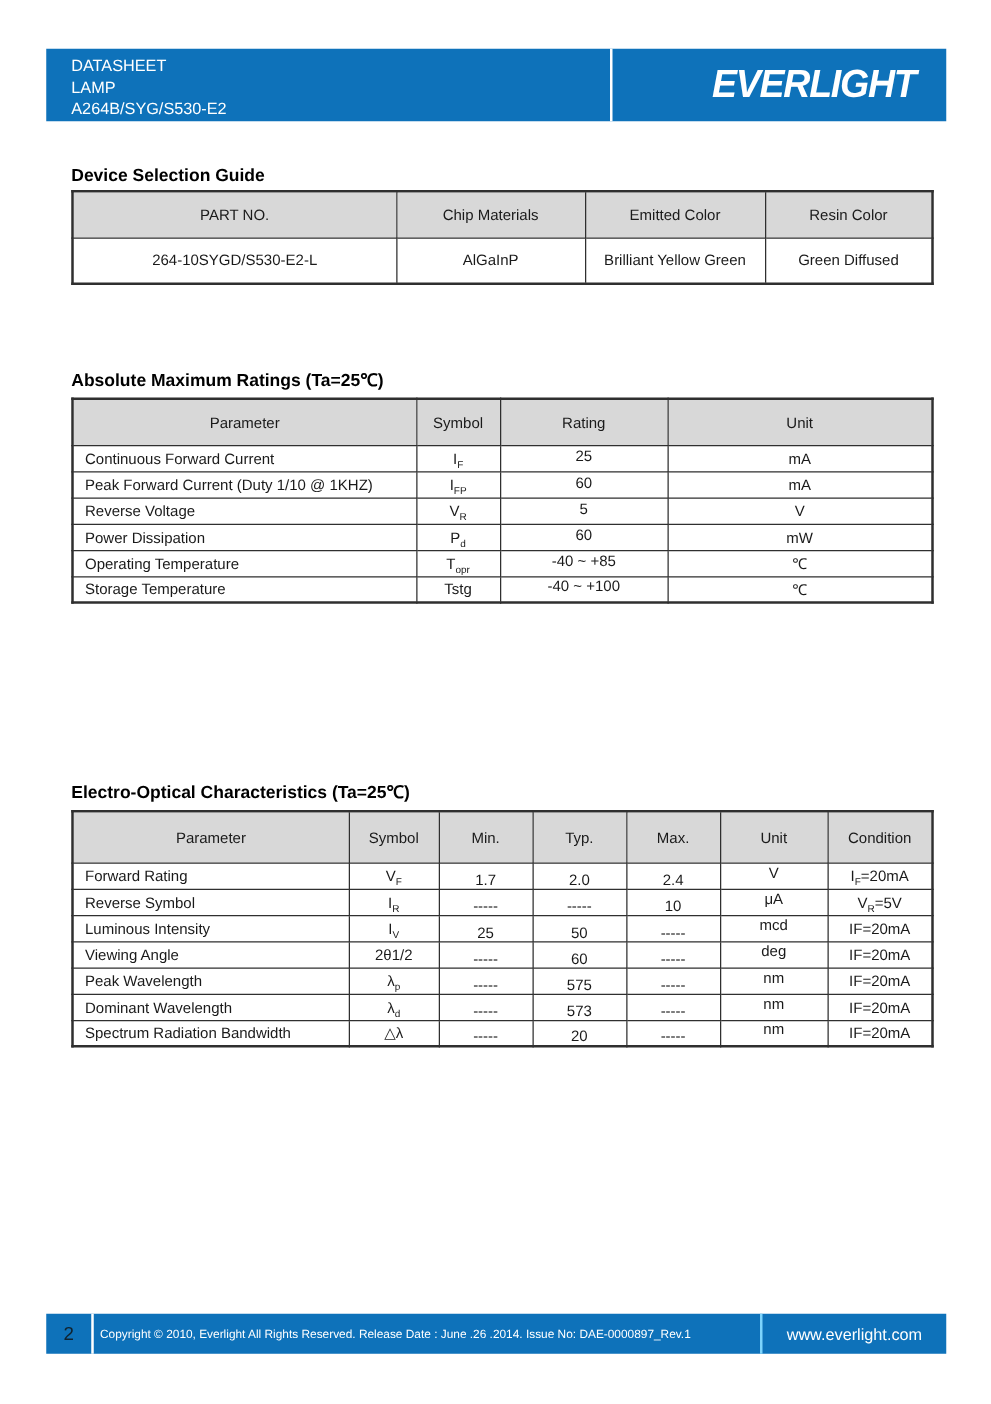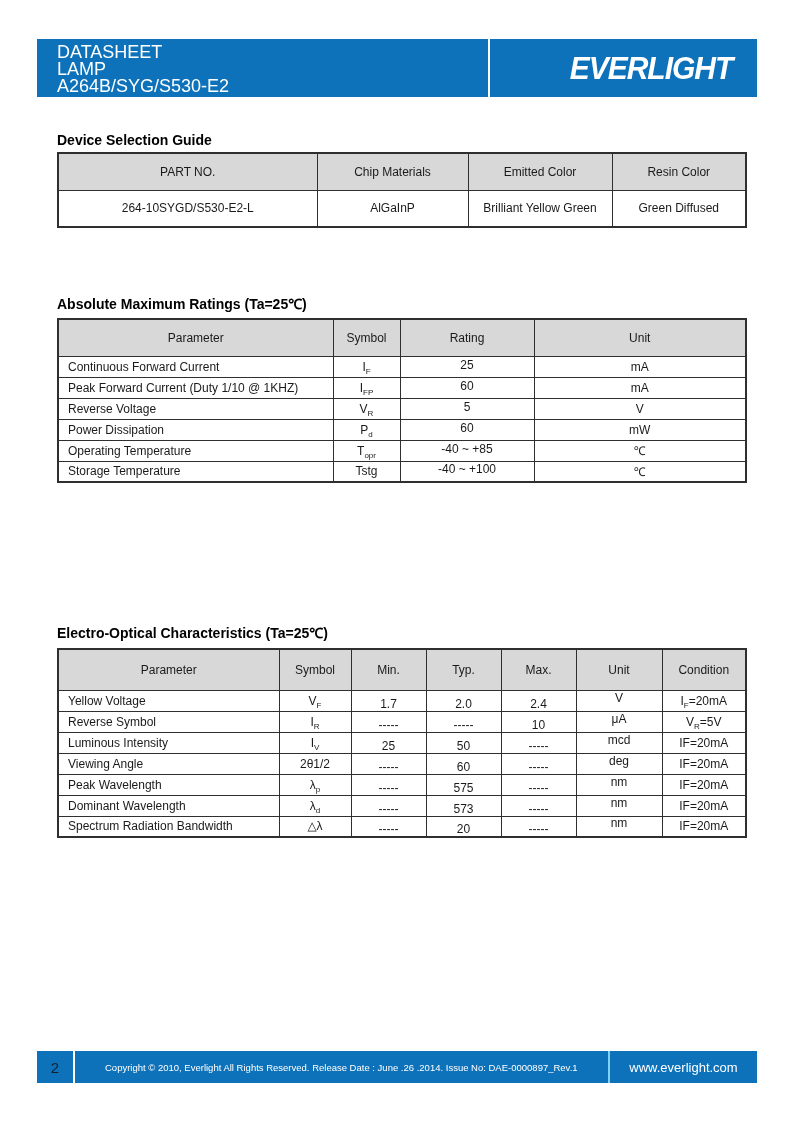--- a/index.html
+++ b/index.html
@@ -17,21 +17,21 @@
     position: absolute; left: 37px; top: 39px;
     width: 720px; height: 58px;
     background: #0e72ba;
     display: flex;
   }
   .header-left {
     width: 453px; height: 100%;
     border-right: 2px solid #ffffff;
     color: #fff;
     padding: 5px 0 0 20px;
-    font-size: 18px; line-height: 17px;
+    font-size: 13px; line-height: 17px;
   }
   .header-right {
     flex: 1; display: flex; align-items: center; justify-content: center;
     padding-left: 55px;
   }
   .logo {
     color: #ffffff;
     font-size: 30px;
     font-weight: bold;
     font-style: italic;
@@ -93,21 +93,21 @@
   }
   .page-num {
     width: 38px;
     border-right: 2px solid #ffffff;
     display: flex; align-items: center; justify-content: center;
     color: #10222e; font-size: 15px;
   }
   .copyright {
     flex: 1;
     display: flex; align-items: center;
-    padding-left: 30px;
+    padding-left: 5px;
     color: #ffffff; font-size: 9.5px;
     white-space: nowrap;
   }
   .website {
     width: 149px;
     border-left: 2px solid #7dd3fc;
     display: flex; align-items: center; justify-content: center;
     color: #ffffff; font-size: 13px; text-align: center;
   }
 </style>
@@ -223,21 +223,21 @@
         <tr>
       <th>Parameter</th>
       <th>Symbol</th>
       <th>Min.</th>
       <th>Typ.</th>
       <th>Max.</th>
       <th>Unit</th>
       <th>Condition</th>
     </tr>
     <tr>
-      <td class="left">Yellow Voltage</td>
+      <td class="left">Forward Rating</td>
       <td><span>V</span><sub>F</sub></td>
       <td><span class="num">1.7</span></td>
       <td><span class="num">2.0</span></td>
       <td><span class="num">2.4</span></td>
       <td><span class="unit">V</span></td>
       <td><span>I</span><sub>F</sub><span>=20mA</span></td>
     </tr>
     <tr>
       <td class="left">Reverse Symbol</td>
       <td><span>I</span><sub>R</sub></td>

